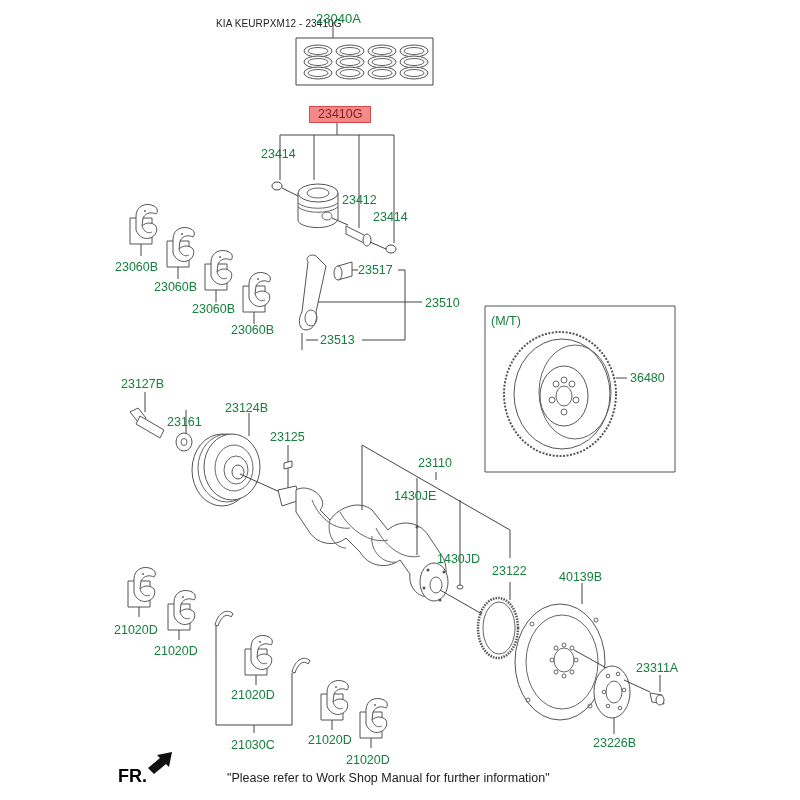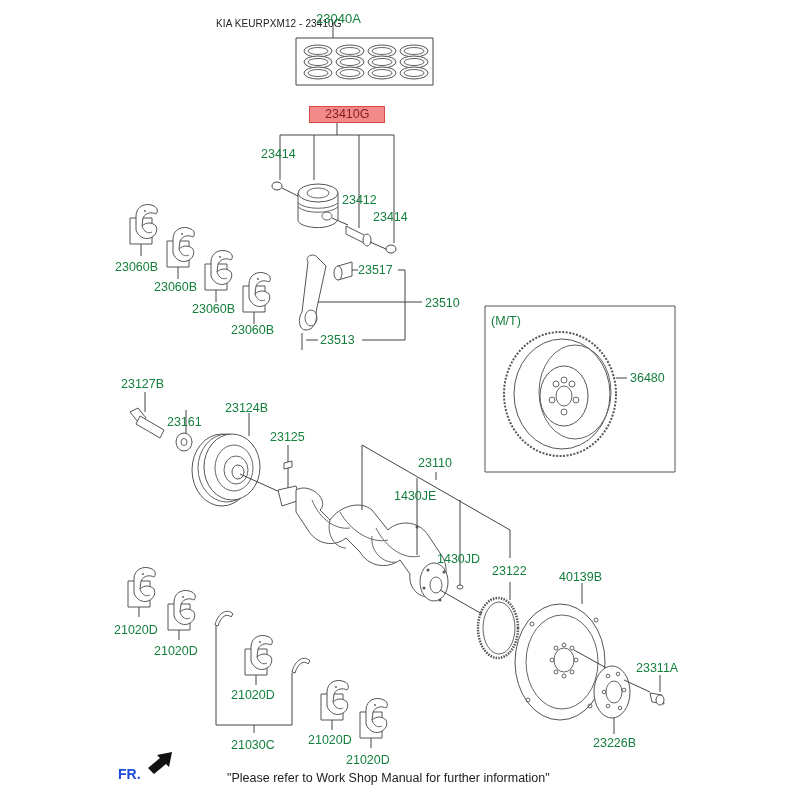--- a/index.html
+++ b/index.html
@@ -1,22 +1,22 @@
 <!DOCTYPE html>
 <html><head>
 <meta charset="utf-8">
 <style>
   html, body { margin: 0; padding: 0; background: #ffffff; }
   body { width: 800px; height: 800px; position: relative; overflow: hidden;
          font-family: "Liberation Sans", sans-serif; color: #333; }
   #diagram { position: absolute; left: 0; top: 0; width: 800px; height: 800px; }
   .lbl { position: absolute; font-size: 12.5px; color: #15803d; white-space: nowrap; line-height: 1; }
   .title { position: absolute; left: 216px; top: 18px; font-size: 10px; color: #222; letter-spacing: 0.1px; }
-  .hl { background: #f28a8a; border: 1px solid #d94a4a; padding: 1px 15px; color: #8b1c1c; }
-  .fr { position: absolute; left: 118px; top: 766px; font-size: 14px; font-weight: bold; color: #1d4ed8; }
+  .hl { background: #f28a8a; border: 1px solid #d94a4a; padding: 1px 8px; color: #8b1c1c; }
+  .fr { position: absolute; left: 118px; top: 766px; font-size: 18px; font-weight: bold; color: #000000; }
   .note { position: absolute; left: 227px; top: 771px; font-size: 12.5px; color: #222; }
   svg * { vector-effect: non-scaling-stroke; }
   .ln { stroke: #444; stroke-width: 1; fill: none; }
   .pt { stroke: #555; stroke-width: 1; fill: #fff; }
   .pt2 { stroke: #666; stroke-width: 1; fill: none; }
 </style>
 </head>
 <body>
 
 <svg id="diagram" viewBox="0 0 800 800" xmlns="http://www.w3.org/2000/svg">

